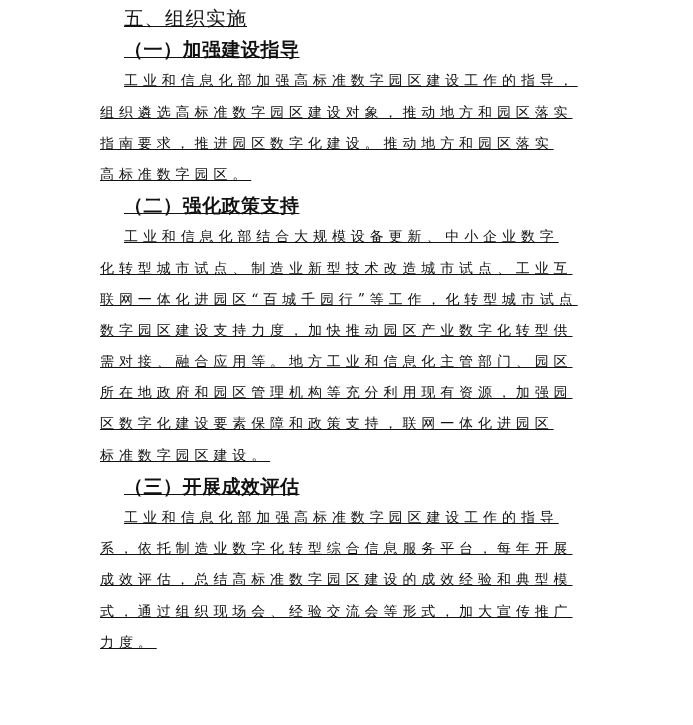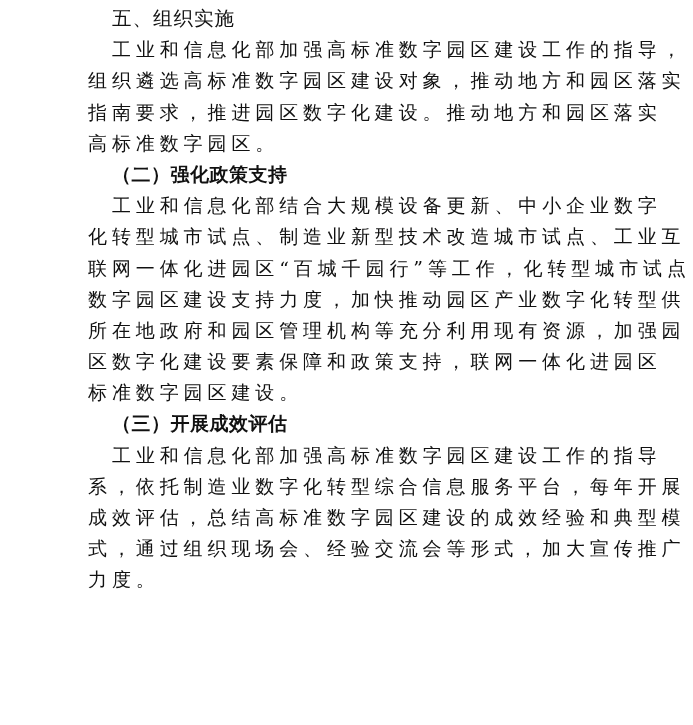--- a/index.html
+++ b/index.html
@@ -1,48 +1,50 @@
 <!DOCTYPE html>
 <html><head>
   <meta charset="utf-8">
   <style>
     html, body { margin: 0; padding: 0; background: #ffffff; }
     body {
       width: 693px; height: 725px; overflow: hidden; position: relative;
       font-family: "DejaVu Serif", "Liberation Serif", serif;
       color: #111111;
     }
-    .page { position: absolute; left: 88px; top: 3px; width: 484px; }
+    .page { position: absolute; left: 100px; top: 3px; width: 484px; text-decoration: underline; }
     .line {
-      height: 31.2px; line-height: 31.2px; font-size: 19px;
+      height: 31.2px; line-height: 31.2px; font-size: 14px;
       white-space: nowrap; letter-spacing: 4.9px;
     }
     .h1 { padding-left: 24px; letter-spacing: 1px; font-size: 19.5px; }
     .h2 { padding-left: 24px; font-weight: bold; letter-spacing: 0.5px; font-family: "DejaVu Sans", "Liberation Sans", sans-serif; font-size: 19px; }
     .indent { padding-left: 24px; }
   </style>
 </head>
 <body>
 
 <div class="page">
   <div class="line h1">五、组织实施</div>
 
   <div>
+    <div class="line h2">（一）加强建设指导</div>
     <div class="line indent">工业和信息化部加强高标准数字园区建设工作的指导，</div>
     <div class="line">组织遴选高标准数字园区建设对象，推动地方和园区落实</div>
     <div class="line">指南要求，推进园区数字化建设。推动地方和园区落实</div>
     <div class="line">高标准数字园区。</div>
   </div>
 
   <div>
     <div class="line h2">（二）强化政策支持</div>
     <div class="line indent">工业和信息化部结合大规模设备更新、中小企业数字</div>
     <div class="line">化转型城市试点、制造业新型技术改造城市试点、工业互</div>
     <div class="line">联网一体化进园区“百城千园行”等工作，化转型城市试点</div>
     <div class="line">数字园区建设支持力度，加快推动园区产业数字化转型供</div>
+    <div class="line">需对接、融合应用等。地方工业和信息化主管部门、园区</div>
     <div class="line">所在地政府和园区管理机构等充分利用现有资源，加强园</div>
     <div class="line">区数字化建设要素保障和政策支持，联网一体化进园区</div>
     <div class="line">标准数字园区建设。</div>
   </div>
 
   <div>
     <div class="line h2">（三）开展成效评估</div>
     <div class="line indent">工业和信息化部加强高标准数字园区建设工作的指导</div>
     <div class="line">系，依托制造业数字化转型综合信息服务平台，每年开展</div>
     <div class="line">成效评估，总结高标准数字园区建设的成效经验和典型模</div>

